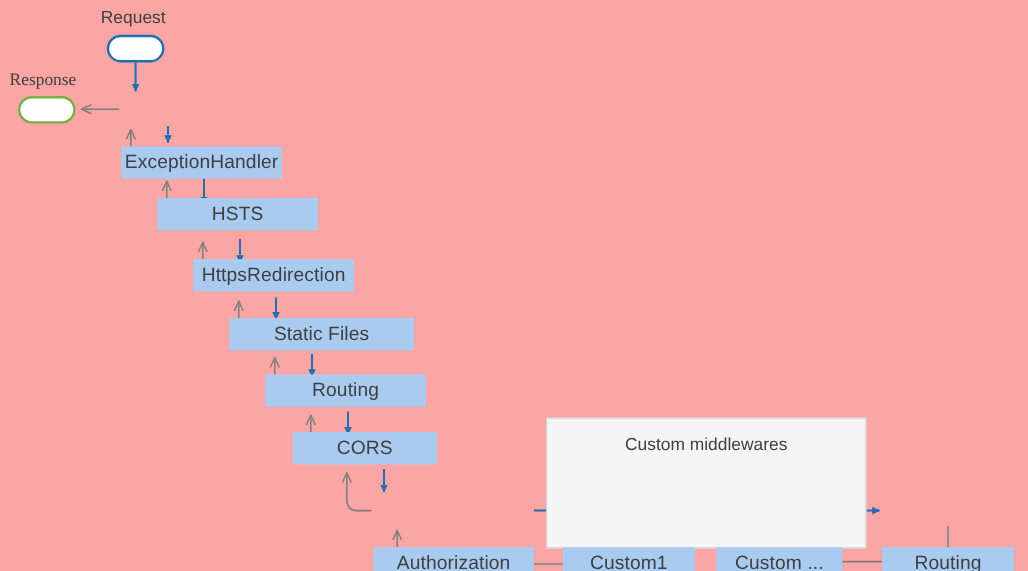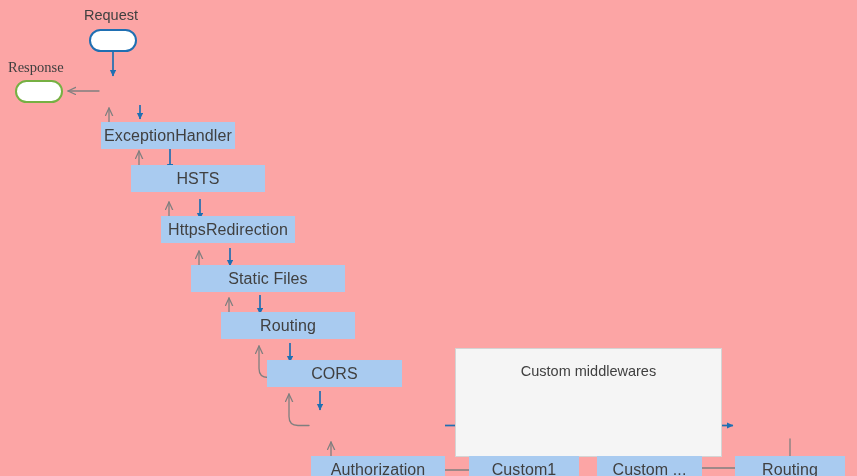--- a/index.html
+++ b/index.html
@@ -125,21 +125,21 @@
   <div class="oval oval-response" style="left:15px; top:80px; width:48px; height:23px;"></div>
 
   <div class="group-box" style="left:455px; top:348px; width:267px; height:109px;"></div>
   <div class="group-title" style="left:455px; top:364px; width:267px;">Custom middlewares</div>
 
   <div class="mw-box" style="left:101px; top:78px; width:134px; height:27px;">ExceptionHandler</div>
   <div class="mw-box" style="left:161px; top:172px; width:134px; height:27px;">HttpsRedirection</div>
   <div class="mw-box" style="left:131px; top:121px; width:134px; height:27px;">HSTS</div>
   <div class="mw-box" style="left:191px; top:221px; width:154px; height:27px;">Static Files</div>
   <div class="mw-box" style="left:221px; top:268px; width:134px; height:27px;">Routing</div>
-  <div class="mw-box" style="left:267px; top:316px; width:135px; height:27px;">CORS</div>
+  <div class="mw-box" style="left:244px; top:316px; width:120px; height:27px;">CORS</div>
   <div class="mw-box" style="left:311px; top:412px; width:134px; height:27px;">Authorization</div>
 
   <div class="mw-box" style="left:469px; top:412px; width:110px; height:27px;">Custom1</div>
   <div class="mw-box" style="left:597px; top:412px; width:105px; height:27px;">Custom ...</div>
 
   <div class="mw-box" style="left:735px; top:412px; width:110px; height:27px;">Routing</div>
 
 </div>
 
 </body></html>

